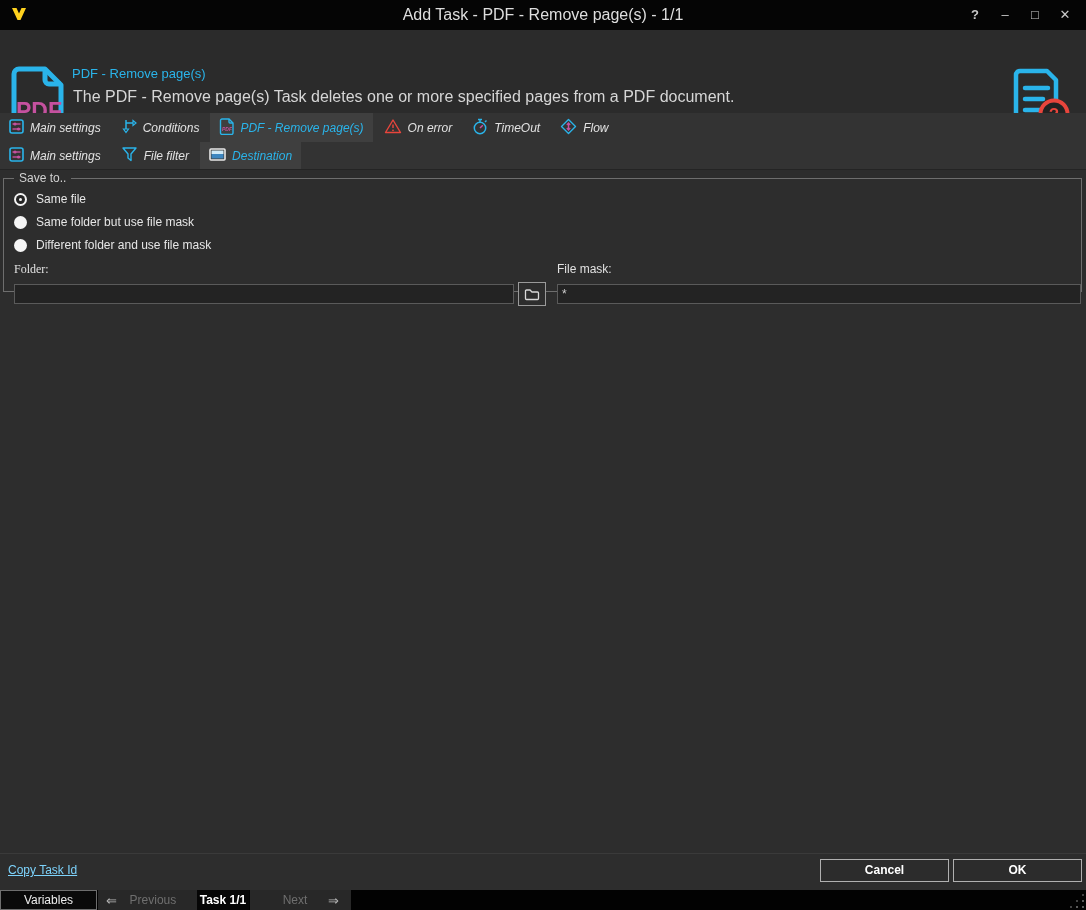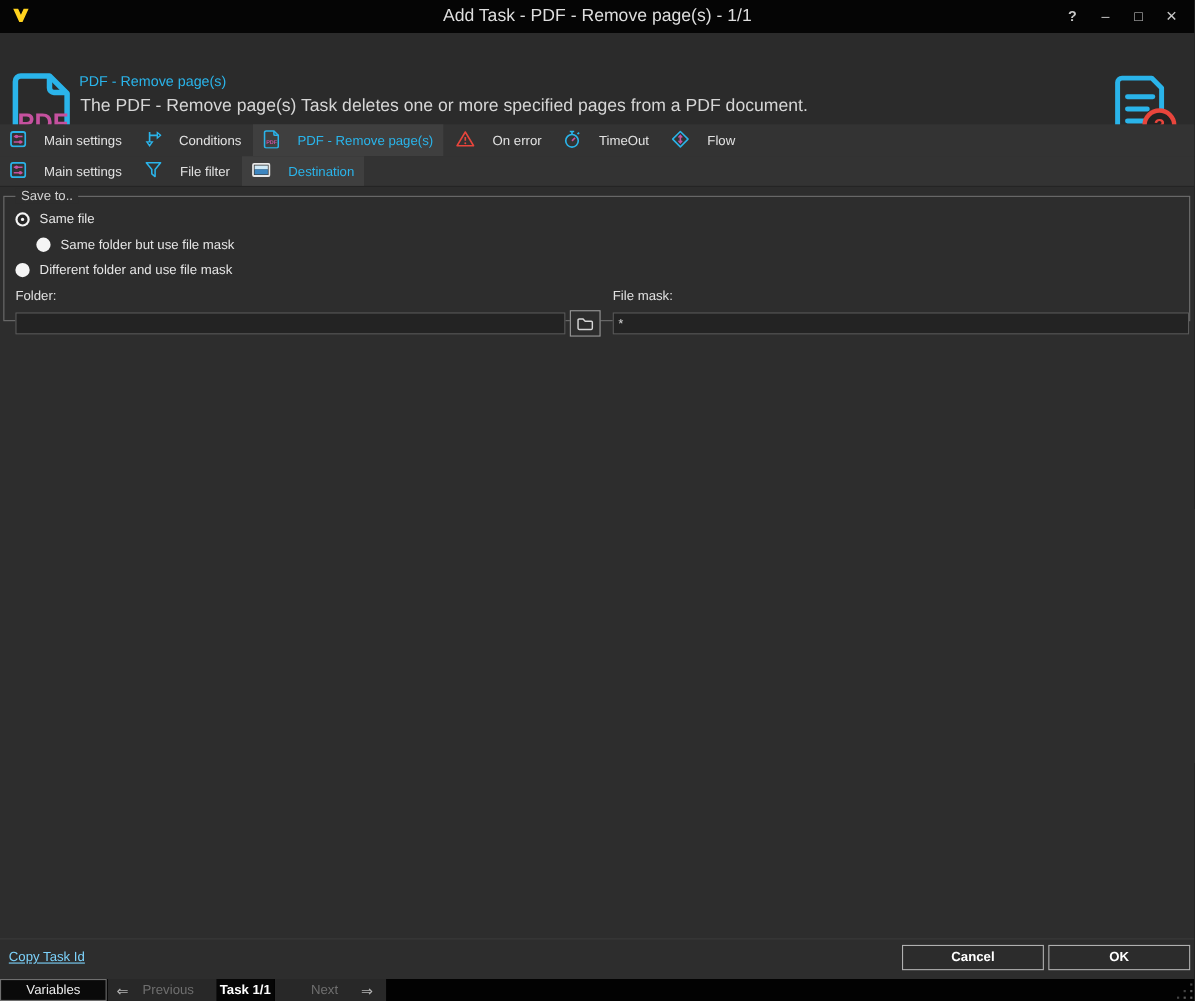--- a/index.html
+++ b/index.html
@@ -18,21 +18,21 @@
   .header { position:absolute; top:30px; left:0; width:100%; height:83px; background:#2b2b2b; }
   .pdf-big-icon { position:absolute; left:8px; top:36px; }
   .header-title { position:absolute; left:72px; top:36px; font-size:13px; color:#2ab4ea; }
   .header-desc { position:absolute; left:73px; top:58px; font-size:16px; color:#d6d6d6; }
   .help-doc-icon { position:absolute; right:16px; top:38px; }
 
   
   .tabrow { position:absolute; left:0; width:100%; background:#333333; display:flex; align-items:stretch; gap:2px; }
   .tabrow1 { top:113px; height:29px; }
   .tabrow2 { top:142px; height:28px; border-bottom:1px solid #242424; }
-  .tab { display:flex; align-items:center; gap:16px; padding:0 9px; font-size:12px; color:#e2e2e2; white-space:nowrap; }
+  .tab { display:flex; align-items:center; gap:6px; padding:0 9px; font-size:12px; color:#e2e2e2; white-space:nowrap;font-style:italic; }
   .tab.sel { background:#3f3f3f; color:#2ab4ea; }
 
   
   .groupbox { position:absolute; left:3px; top:178px; width:1079px; height:114px; border:1px solid #6e6e6e; }
   .group-label { position:absolute; left:10px; top:-8px; background:#2d2d2d; padding:0 5px; font-size:12px; color:#d2d2d2; }
   .radio-row { position:absolute; left:10px; display:flex; align-items:center; gap:9px; height:14px; }
   .radio { width:13px; height:13px; border-radius:50%; background:#f5f5f5; position:relative; flex:0 0 13px; }
   .radio.selected::before { content:""; position:absolute; inset:2px; border-radius:50%; background:#262626; }
   .radio.selected::after { content:""; position:absolute; inset:5px; border-radius:50%; background:#f5f5f5; }
   .radio-label { font-size:12px; color:#e6e6e6; }
@@ -185,30 +185,30 @@
     </div>
   </div>
 
   <div class="groupbox">
     <span class="group-label">Save to..</span>
 
     <div class="radio-row" style="top:13px;">
       <span class="radio selected"></span>
       <span class="radio-label">Same file</span>
     </div>
-    <div class="radio-row" style="top:36px;margin-left:19px;">
+    <div class="radio-row" style="top:36px;">
       <span class="radio"></span>
       <span class="radio-label">Same folder but use file mask</span>
     </div>
     <div class="radio-row" style="top:59px;text-align:center;">
       <span class="radio"></span>
       <span class="radio-label">Different folder and use file mask</span>
     </div>
 
-    <span class="field-label" style="left:10px; top:83px;">Folder:</span>
+    <span class="field-label" style="left:10px; top:83px;font-family:Liberation Serif, serif;">Folder:</span>
     <input class="txt" style="left: 10px; top: 105px; width: 500px;" value="">
     <span class="browse-btn">
       <svg width="16" height="13" viewBox="0 0 16 13">
           <path d="M1.5 3 a1 1 0 0 1 1 -1 h3.5 l2 2 h5.5 a1 1 0 0 1 1 1 v5.5 a1 1 0 0 1 -1 1 h-11 a1 1 0 0 1 -1 -1 z" fill="none" stroke="#d8d8d8" stroke-width="1.3"></path>
         </svg>
     </span>
 
     <span class="field-label" style="left:553px; top:83px;">File mask:</span>
     <input class="txt" style="left: 553px; top: 105px; width: 524px;" value="*">
   </div>

